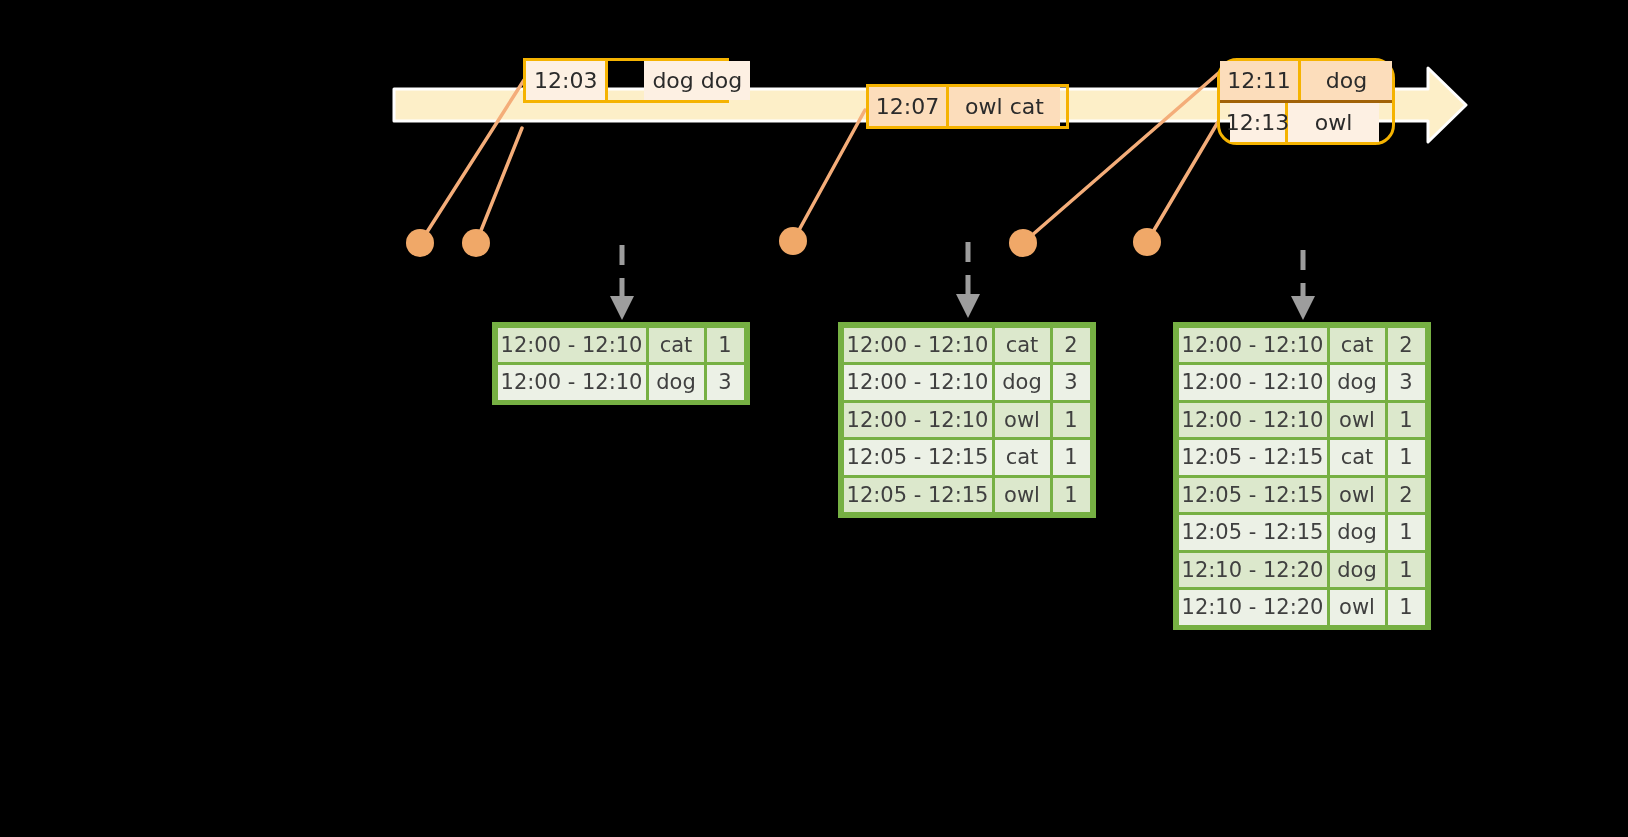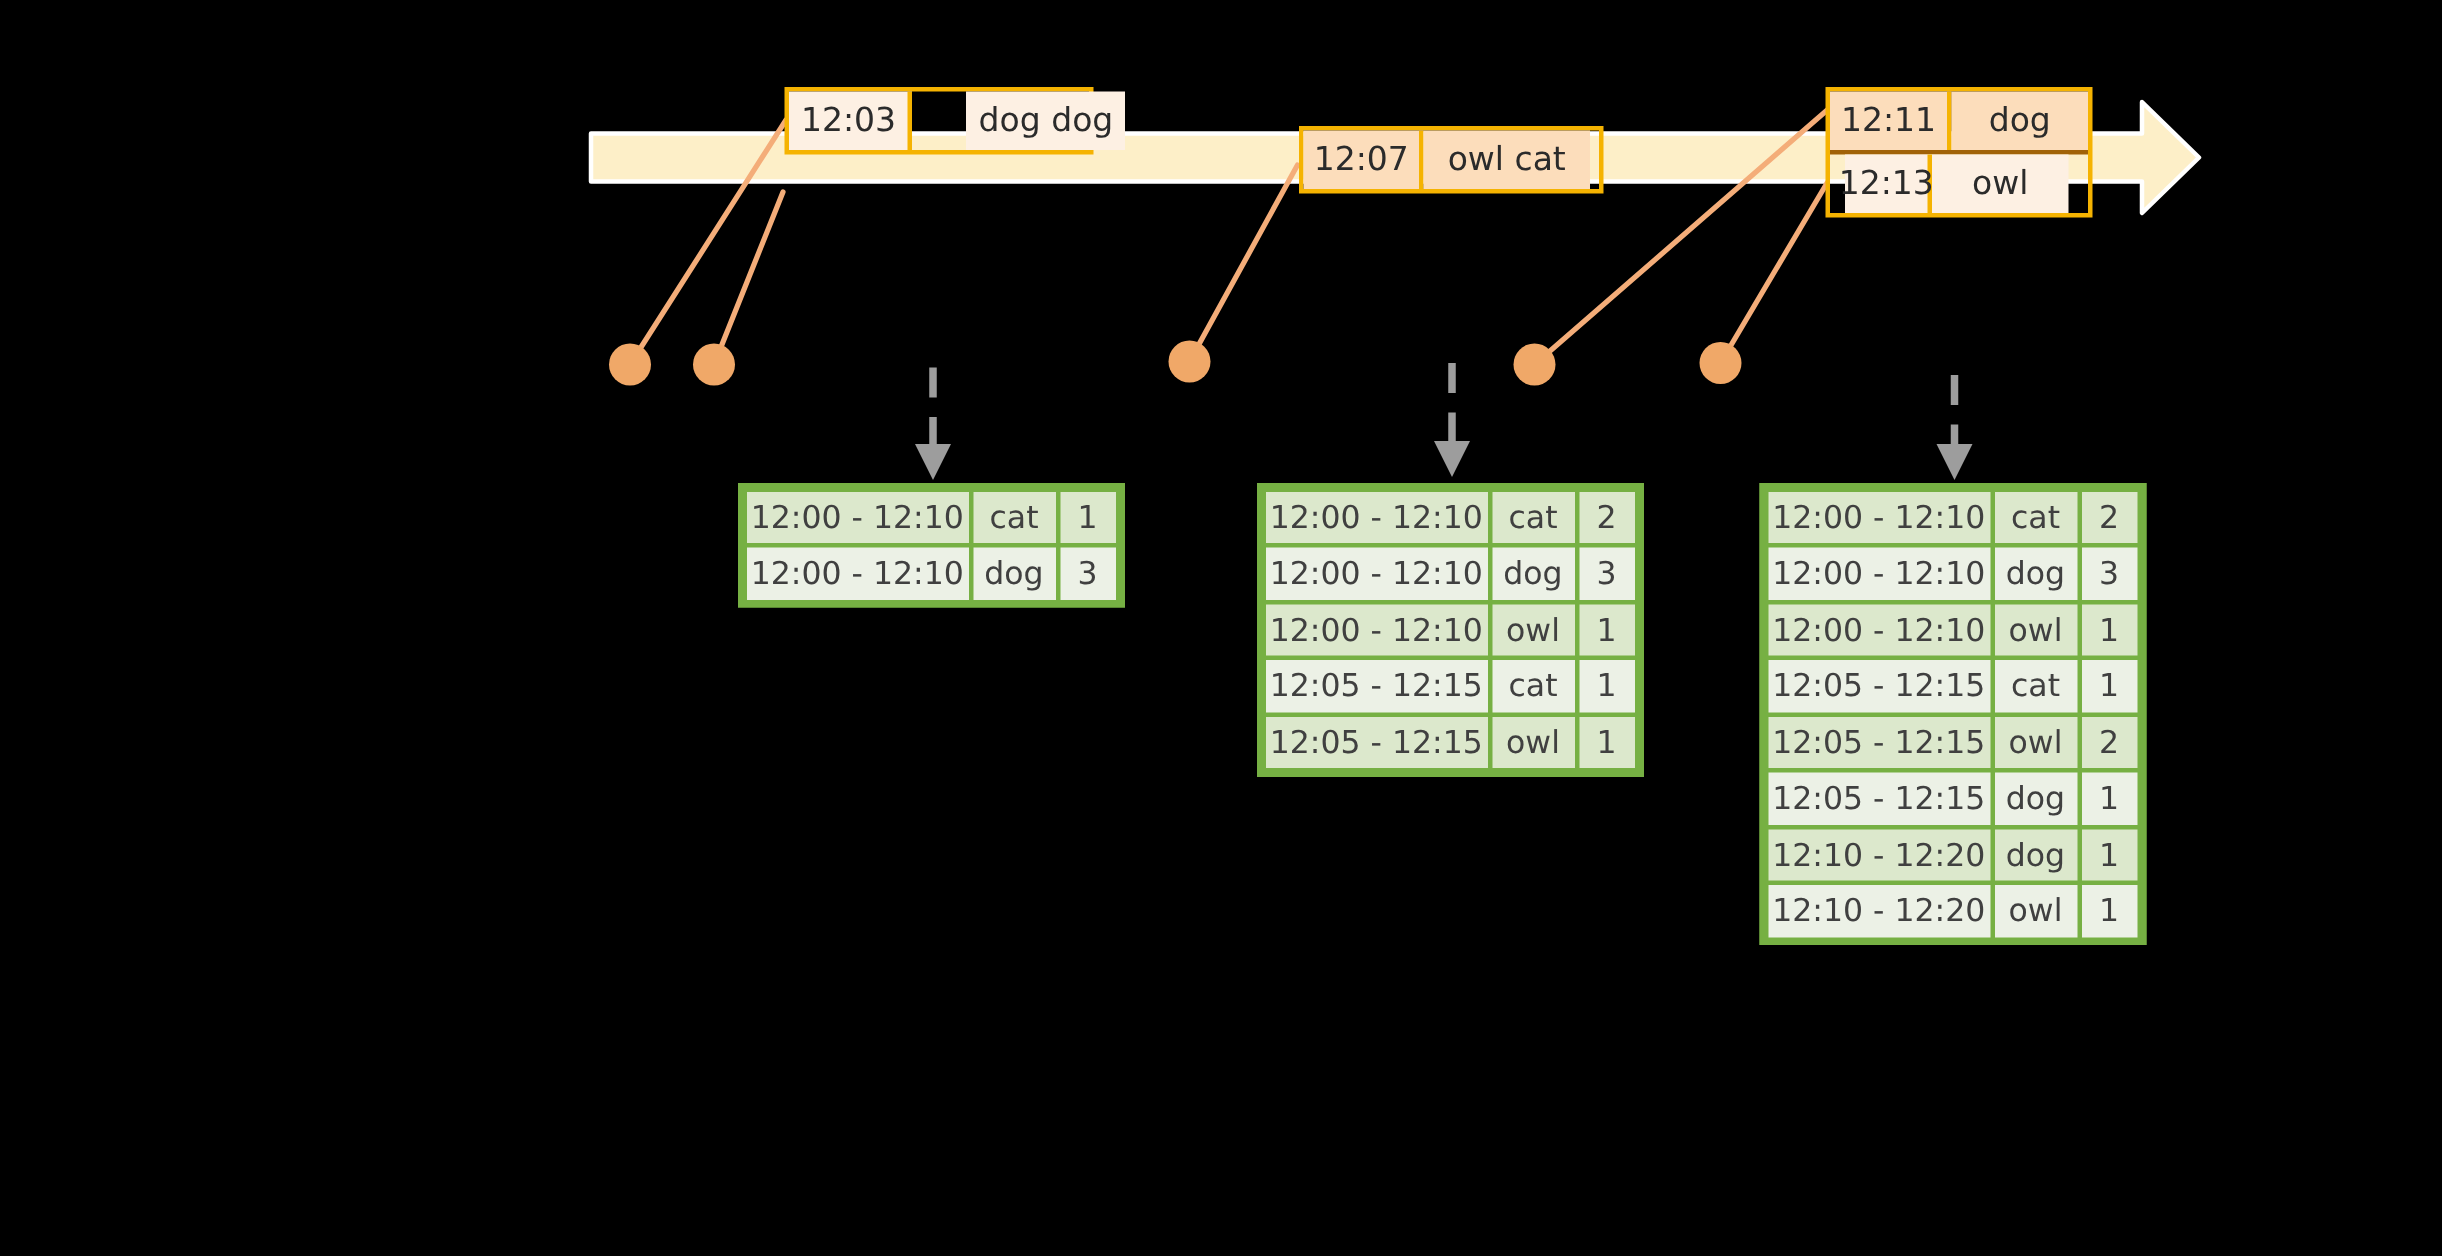--- a/index.html
+++ b/index.html
@@ -138,21 +138,21 @@
     </div>
   </div>
 
   <div class="event-box" style="left:866px; top:84px; width:203px;">
     <div class="event-row r0">
       <div class="event-cell time" style="width:80px;">12:07</div>
       <div class="event-cell words" style="width:111px;">owl cat</div>
     </div>
   </div>
 
-  <div class="event-box" style="left:1217px; top:58px; width:178px;">
+  <div class="event-box" style="left:1217px; top:58px; width:178px;border-radius:20px;">
     <div class="event-row r0">
       <div class="event-cell time" style="width:81px;">12:11</div>
       <div class="event-cell words" style="width:91px;">dog</div>
     </div>
     <div class="event-row r1">
       <div class="event-cell time" style="width:58px;margin-left:10px;">12:13</div>
       <div class="event-cell words" style="width:91px;">owl</div>
     </div>
   </div>
 

